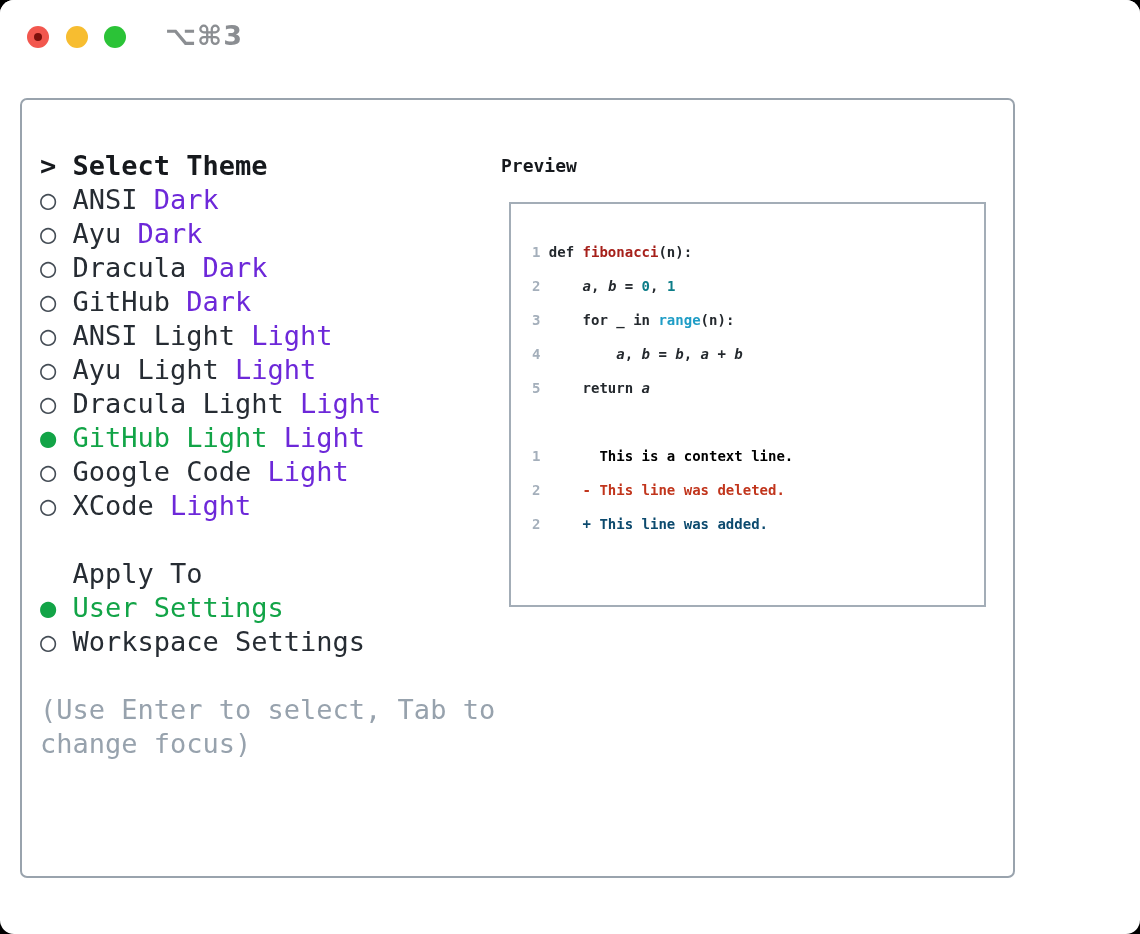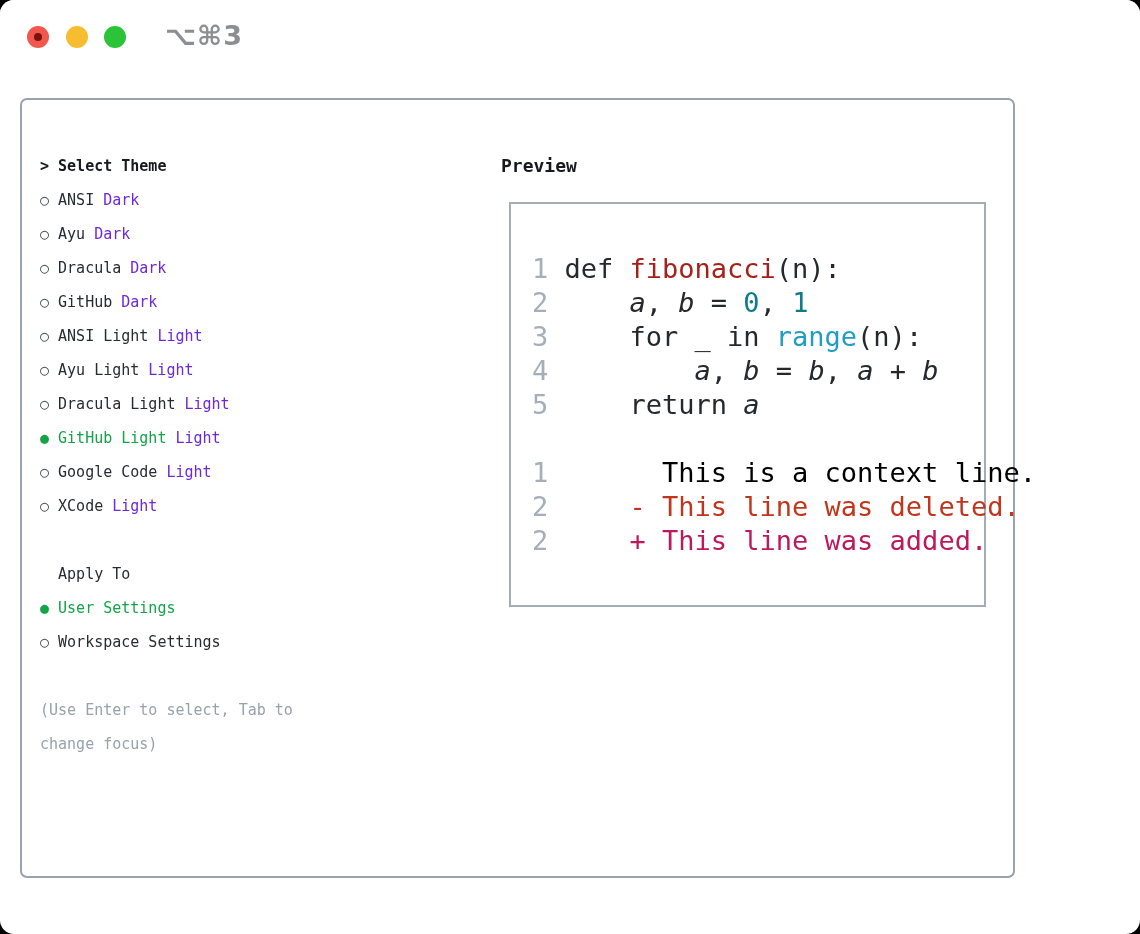--- a/index.html
+++ b/index.html
@@ -20,51 +20,51 @@
   .win-title{
     position:absolute;left:165px;top:20px;font-family:"DejaVu Sans",sans-serif;
     font-size:27px;font-weight:bold;color:#8b8e92;letter-spacing:1px;
   }
   
   .panel{
     position:absolute;left:20px;top:98px;width:995px;height:780px;box-sizing:border-box;
     border:2px solid #99a3ad;border-radius:7px;background:#fff;
   }
   .left-col{
-    position:absolute;left:18px;top:49px;font-size:15px;line-height:34px;color:#262c33;
+    position:absolute;left:18px;top:49px;font-size:27px;line-height:34px;color:#262c33;
   }
   .row{white-space:pre;height:34px;}
   .row.spacer{height:34px;}
   .mk{display:inline-block;width:2ch;color:#454d56;}
   .hdr-mk{color:#16191d;font-weight:bold;}
   .hdr-label{font-weight:bold;color:#16191d;}
   .vr{color:#6d28d9;padding-left:1ch;}
   .sel .mk, .sel .nm{color:#12a447;}
   .hint{
     color:#97a2ad;width:29ch;white-space:normal;line-height:34px;
   }
   
   .preview-header{
     position:absolute;left:479px;top:49px;font-size:18px;line-height:34px;
     font-weight:bold;color:#16191d;
   }
   .preview-box{
     position:absolute;left:487px;top:102px;width:477px;height:405px;box-sizing:border-box;
     border:2px solid #a3adb7;background:#fff;
   }
-  .code{padding:48px 0 0 21px;font-size:27px;line-height:34px;color:#24292e;}
+  .code{padding:31px 0 0 21px;font-size:14px;line-height:34px;color:#24292e;font-weight:bold;}
   .cl{white-space:pre;height:34px;}
   .ln{display:inline-block;width:1ch;color:#a4afbb;}
   .c-func{color:#a6201a;}
   .c-lit{color:#0c7d88;}
   .c-builtin{color:#1f9dc6;}
   .c-var{font-style:italic;}
   .c-ctx{color:#000000;}
   .c-del{color:#c1351c;}
-  .c-add{color:#be185d;}
+  .c-add{color:#0c4a6e;}
 </style>
 </head>
 <body>
 
 <div class="window">
 
   <div class="titlebar">
     <button class="light light-close"></button>
     <button class="light light-min"></button>
     <button class="light light-zoom"></button>

